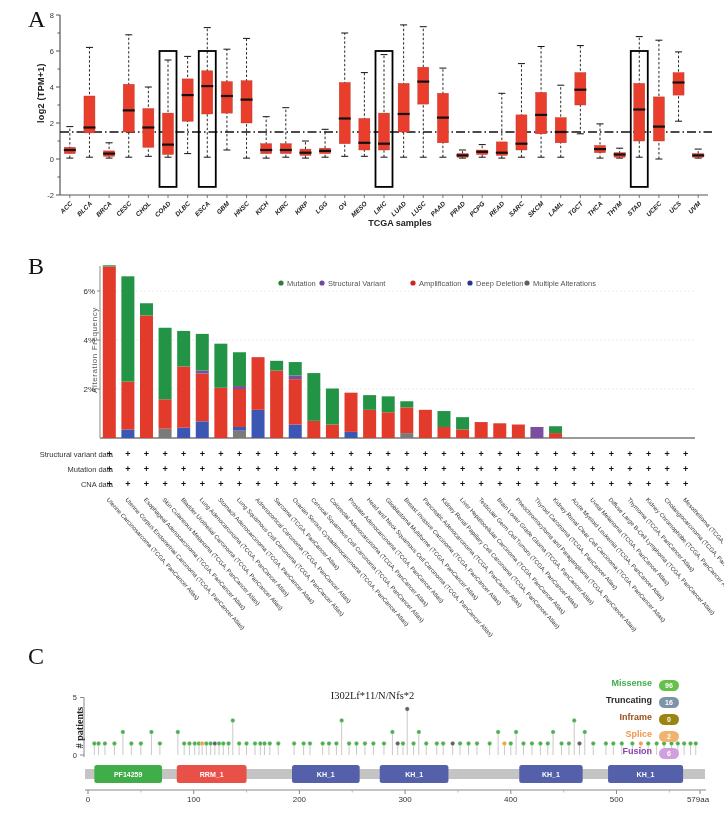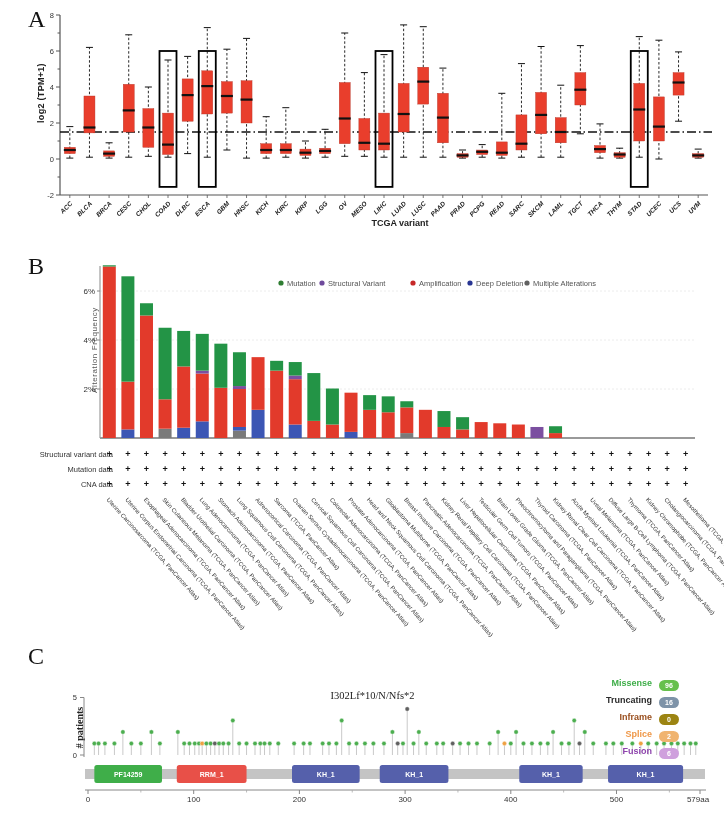--- a/index.html
+++ b/index.html
@@ -18,24 +18,24 @@
 </style>
 </head>
 <body>
 
 <div id="figure">
   <div class="panel-letter" style="left:28px;top:6px">A</div>
   <div class="panel-letter" style="left:28px;top:253px">B</div>
   <div class="panel-letter" style="left:28px;top:643px">C</div>
 
   <div id="a-ylabel" class="vlabel">log2 (TPM+1)</div>
-  <div id="a-xlabel">TCGA variant</div>
+  <div id="a-xlabel">TCGA samples</div>
   <div id="b-ylabel" class="vlabel">Alteration Frequency</div>
   <div id="c-ylabel" class="vlabel"># patients</div>
-  <div id="c-annotation">I302Lf*10/N/Nfs*2</div>
+  <div id="c-annotation">I302Lf*11/N/Nfs*2</div>
 
   <svg id="svgA" width="724" height="248">
       <line x1="60" y1="15" x2="60" y2="195" stroke="#555" stroke-width="1.2"></line>
       <line x1="60" y1="195" x2="708" y2="195" stroke="#555" stroke-width="1.2"></line>
       <line x1="56" y1="195" x2="60" y2="195" stroke="#555" stroke-width="1"></line>
       <text text-anchor="end" font-size="7.5" fill="#333" x="54" y="197.5">-2</text>
       <line x1="57.5" y1="177" x2="60" y2="177" stroke="#555" stroke-width="1"></line>
       <line x1="56" y1="159" x2="60" y2="159" stroke="#555" stroke-width="1"></line>
       <text text-anchor="end" font-size="7.5" fill="#333" x="54" y="161.5">0</text>
       <line x1="57.5" y1="141" x2="60" y2="141" stroke="#555" stroke-width="1"></line>

